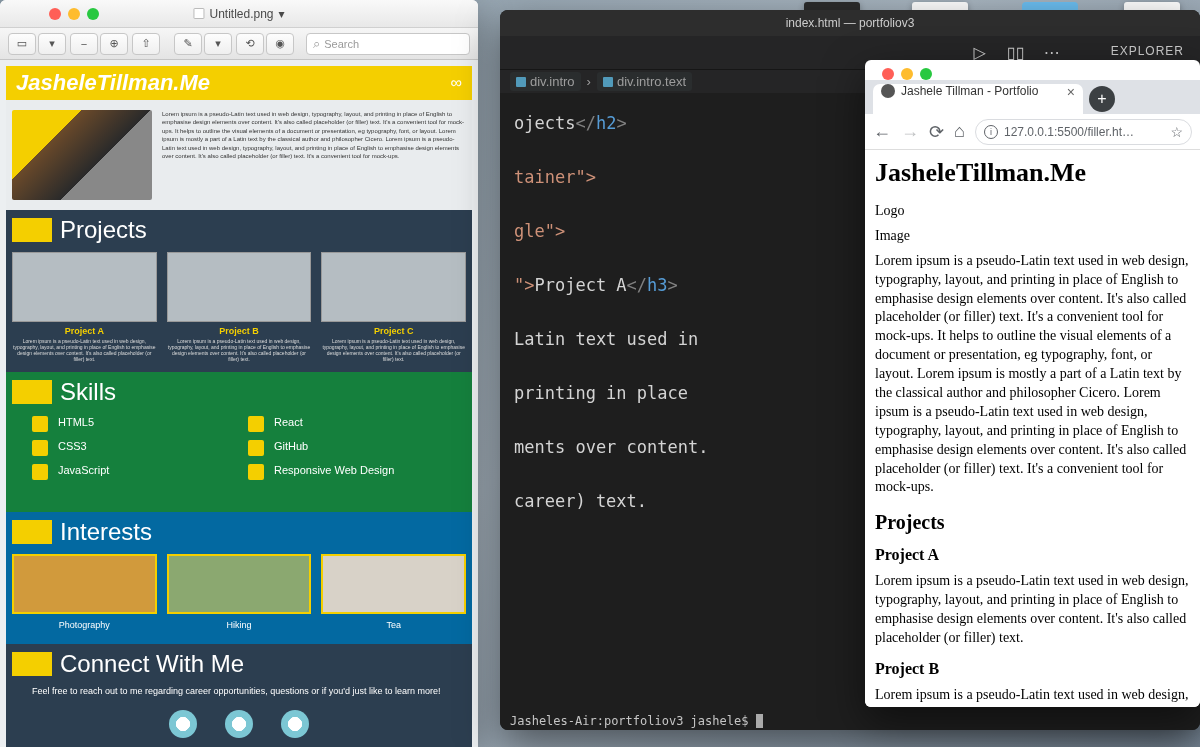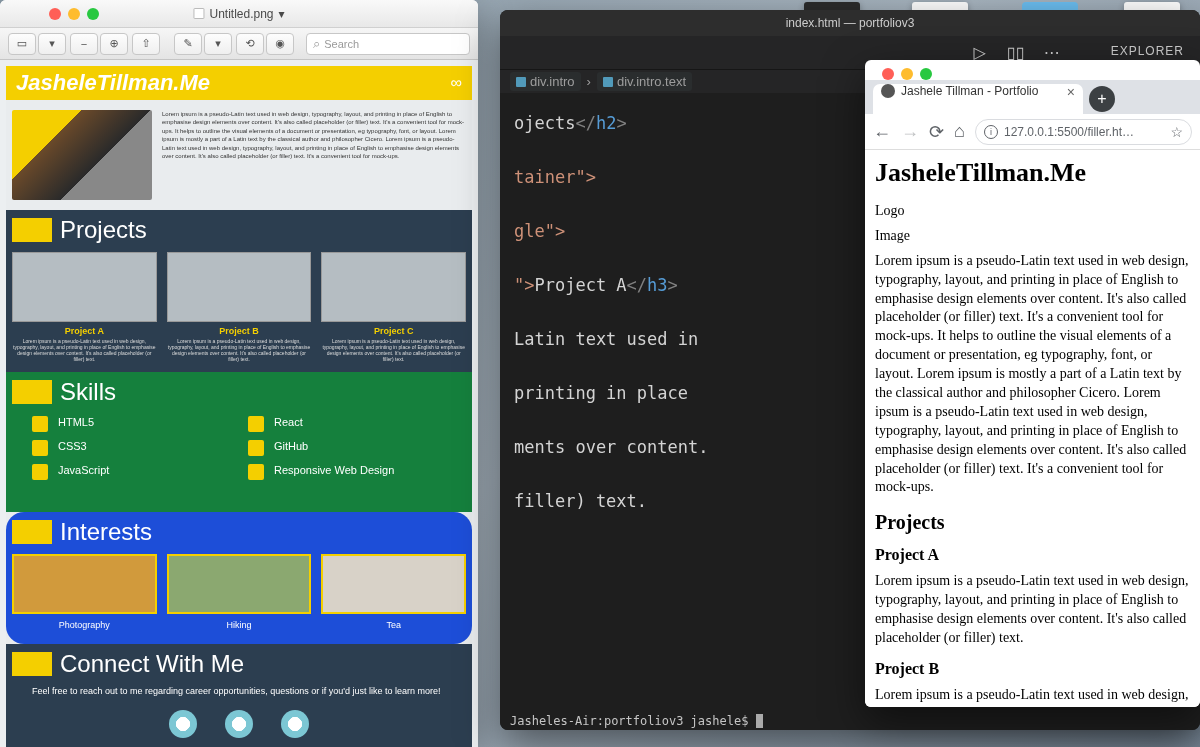--- a/index.html
+++ b/index.html
@@ -91,21 +91,21 @@
 .mock-projects { background:#2c3e50; padding:6px 6px 10px; }
 .mock-project-row { display:flex; gap:10px; margin-top:8px;}
 .mock-project { flex:1; }
 .mock-project-img { height:70px; background:#b5bdc2; border:1px solid #999;}
 .mock-project h3 { color:#f4cf00; font-size:9px; text-align:center; margin:4px 0 2px;}
 .mock-project p { font-size:5px; color:#ddd; text-align:center; line-height:1.2;}
 .mock-skills { background:#15803d; padding:6px 6px 32px; }
 .mock-skill-grid { display:grid; grid-template-columns:repeat(2,1fr); gap:8px 18px; margin-top:10px; padding:0 20px;}
 .mock-skill { display:flex; align-items:flex-start; gap:10px; font-size:11px; color:#fff;}
 .mock-skill .sk-icon { width:16px; height:16px; background:#f4cf00; border-radius:2px;}
-.mock-interests { background:#1d4ed8; padding:6px 6px 12px;border-radius:18px;}
+.mock-interests { background:#0369a1; padding:6px 6px 12px;}
 .mock-int-row { display:flex; gap:10px; margin-top:8px;}
 .mock-int { flex:1; text-align:center;}
 .mock-int-img { height:60px; background:#d19a3c; border:2px solid #f4cf00;}
 .mock-int-img.b { background:#8ba870;}
 .mock-int-img.c { background:#d8d2c8;}
 .mock-int span { font-size:9px;}
 .mock-connect { background:#2c3e50; padding:6px 6px 14px;}
 .mock-connect p { font-size:9px; color:#fff; padding:8px 20px;}
 .mock-social { display:flex; justify-content:center; gap:28px; margin-top:6px;}
 .mock-social span { width:28px; height:28px; border-radius:50%; background:radial-gradient(circle,#fff 35%,#7cc7d4 36%);}
@@ -450,21 +450,21 @@
       <div class="ed-line"><span class="tok-str">gle"&gt;</span></div>
       <div style="height:20px"></div>
       <div class="ed-line"><span class="tok-str">"&gt;</span><span class="tok-text">Project A</span><span class="tok-tag">&lt;/</span><span class="tok-name">h3</span><span class="tok-tag">&gt;</span></div>
       <div style="height:20px"></div>
       <div class="ed-line"><span class="tok-text">Latin text used in</span></div>
       <div style="height:20px"></div>
       <div class="ed-line"><span class="tok-text">printing in place</span></div>
       <div style="height:20px"></div>
       <div class="ed-line"><span class="tok-text">ments over content.</span></div>
       <div style="height:20px"></div>
-      <div class="ed-line"><span class="tok-text">filler) text.</span></div>
+      <div class="ed-line"><span class="tok-text">career) text.</span></div>
     </div>
 
     <div class="vscode-explorer">
       <div class="exp-section">
           <span class="chev"></span>
           <span>OPEN EDITORS</span>
         </div>
       <div class="exp-item">
         <span class="fi-close"></span>
         <span class="fi-html"></span>

